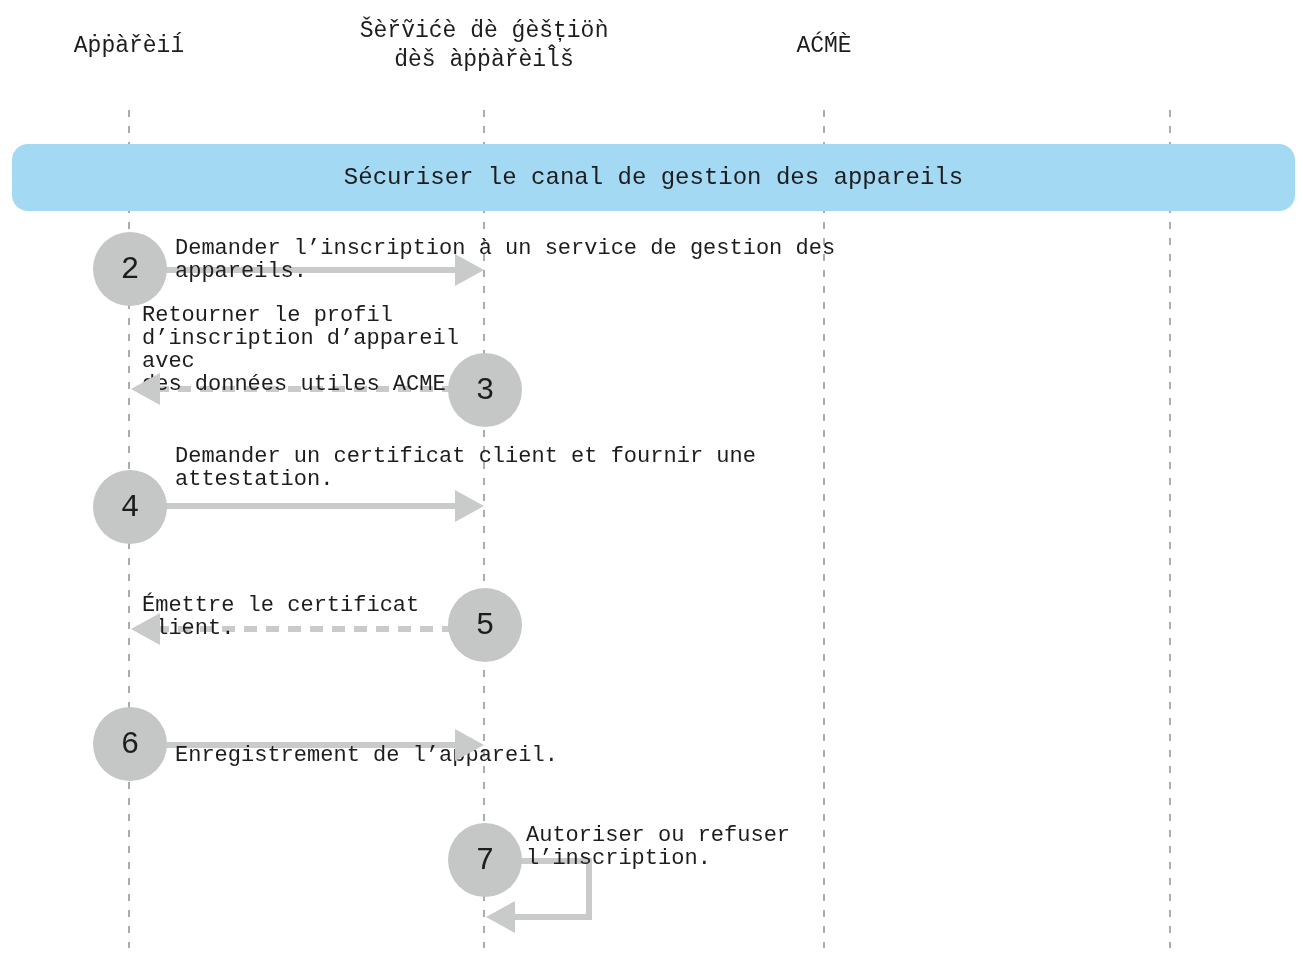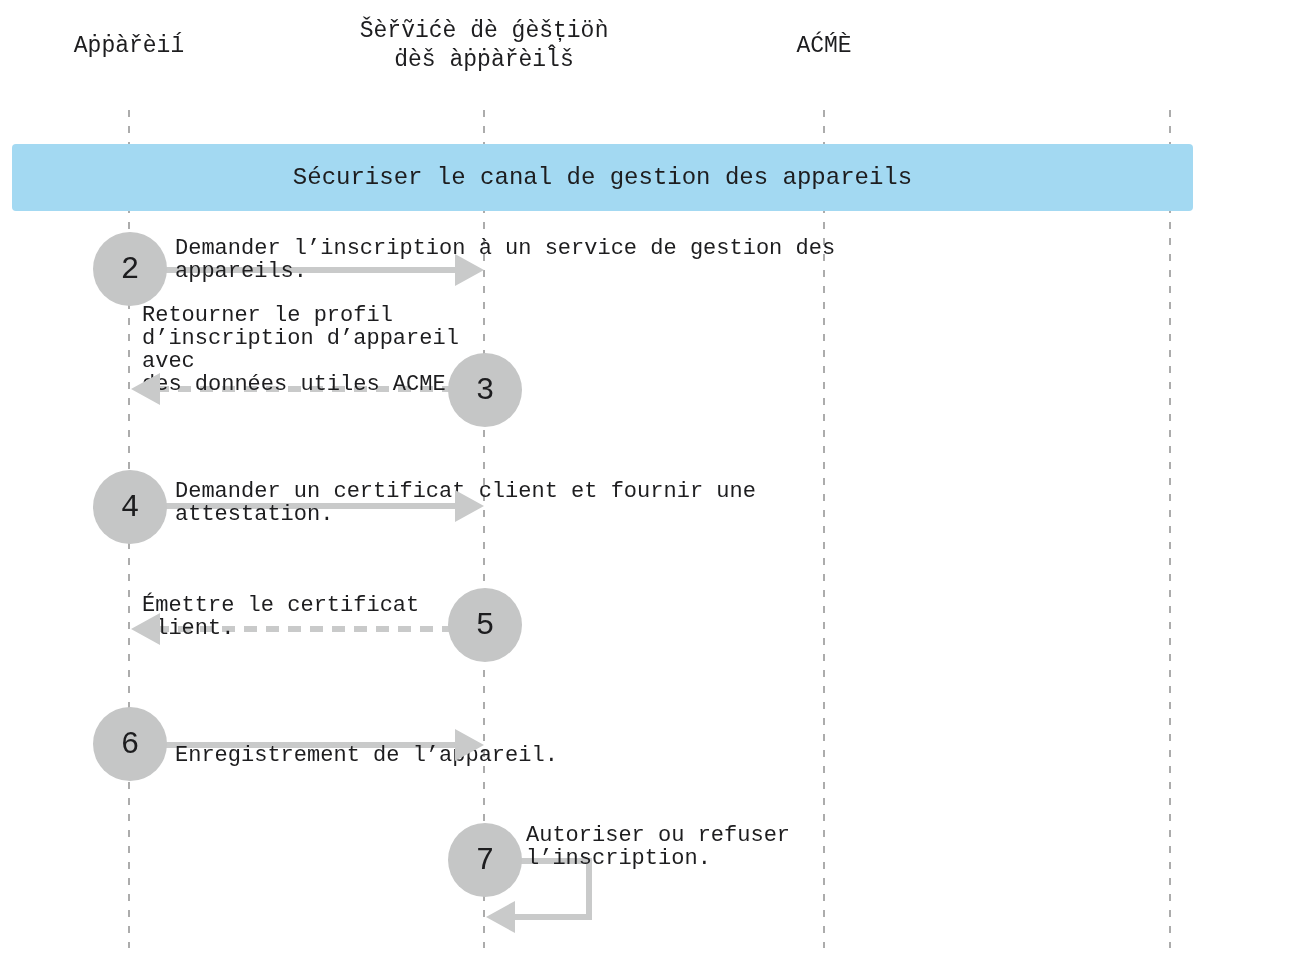--- a/index.html
+++ b/index.html
@@ -17,22 +17,22 @@
     top:110px;height:838px;width:2px;
     background:repeating-linear-gradient(180deg,#acacac 0 7px,transparent 7px 16px);
   }
   .actor{
     position:absolute;top:14px;height:64px;
     display:flex;align-items:center;justify-content:center;
     text-align:center;font-size:23px;line-height:29px;
     white-space:pre-line;letter-spacing:0;
   }
   .banner{
-    position:absolute;left:12px;top:144px;width:1181px;height:67px;
-    background:#a3d9f2;border-radius:4px;
+    position:absolute;left:12px;top:144px;width:1283px;height:67px;
+    background:#a3d9f2;border-radius:16px;
     display:flex;align-items:center;justify-content:center;
     z-index:3;
   }
   .banner span{font-size:24px;}
   .circle{
     position:absolute;width:74px;height:74px;border-radius:50%;
     background:#c5c6c6;display:flex;align-items:center;justify-content:center;
     font-size:31px;z-index:4;
   }
   .msg{
@@ -85,21 +85,21 @@
 
   <div class="msg right-al" style="right:848px;top:304px;width:330px">Retourner le profil
 d’inscription d’appareil avec
 des données utiles ACME.</div>
   <div class="dashline" style="left:156px;top:386px;width:293px"></div>
   <div class="head-l" style="left:131px;top:373px"></div>
   <div class="circle" style="left:448px;top:353px">
     <span>3</span>
   </div>
 
-  <div class="msg" style="left:175px;top:480px;width:720px">Demander un certificat client et fournir une attestation.</div>
+  <div class="msg" style="left:175px;top:445px;width:720px">Demander un certificat client et fournir une attestation.</div>
   <div class="solidline" style="left:164px;top:503px;width:294px"></div>
   <div class="head-r" style="left:455px;top:490px"></div>
   <div class="circle" style="left:93px;top:470px">
     <span>4</span>
   </div>
 
   <div class="msg right-al" style="right:848px;top:594px;width:330px">Émettre le certificat client.</div>
   <div class="dashline" style="left:156px;top:626px;width:293px"></div>
   <div class="head-l" style="left:131px;top:613px"></div>
   <div class="circle" style="left:448px;top:588px">

